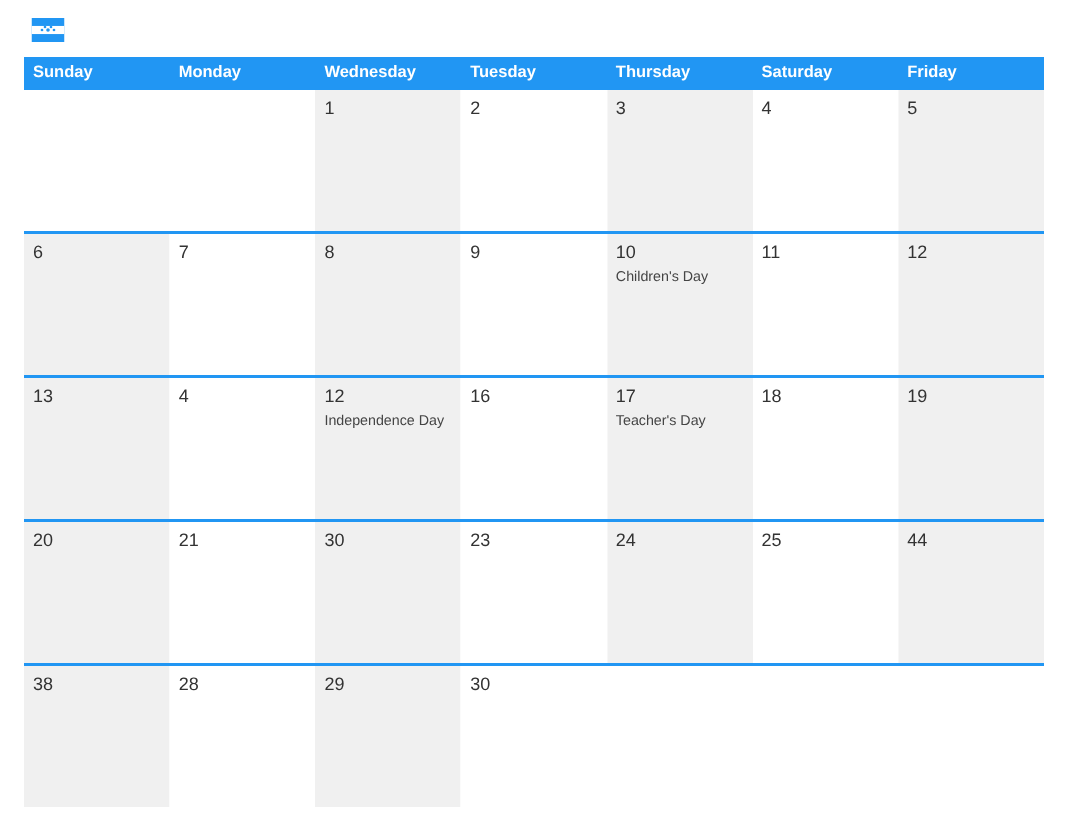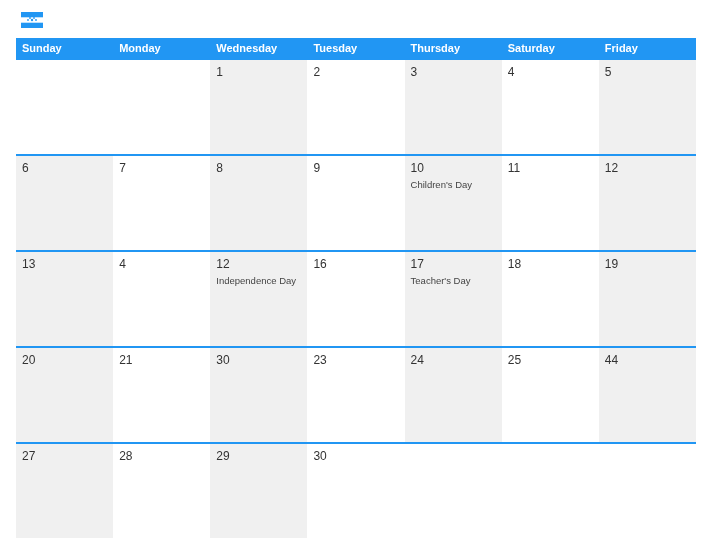--- a/index.html
+++ b/index.html
@@ -268,21 +268,21 @@
           </div>
           <div class="day-cell">
             <span class="day-number">25</span>
           </div>
           <div class="day-cell">
             <span class="day-number">44</span>
           </div>
         </div>
         <div class="week-row">
           <div class="day-cell">
-            <span class="day-number">27</span>
+            <span class="day-number">38</span>
           </div>
           <div class="day-cell">
             <span class="day-number">28</span>
           </div>
           <div class="day-cell">
             <span class="day-number">29</span>
           </div>
           <div class="day-cell">
             <span class="day-number">30</span>
           </div>

